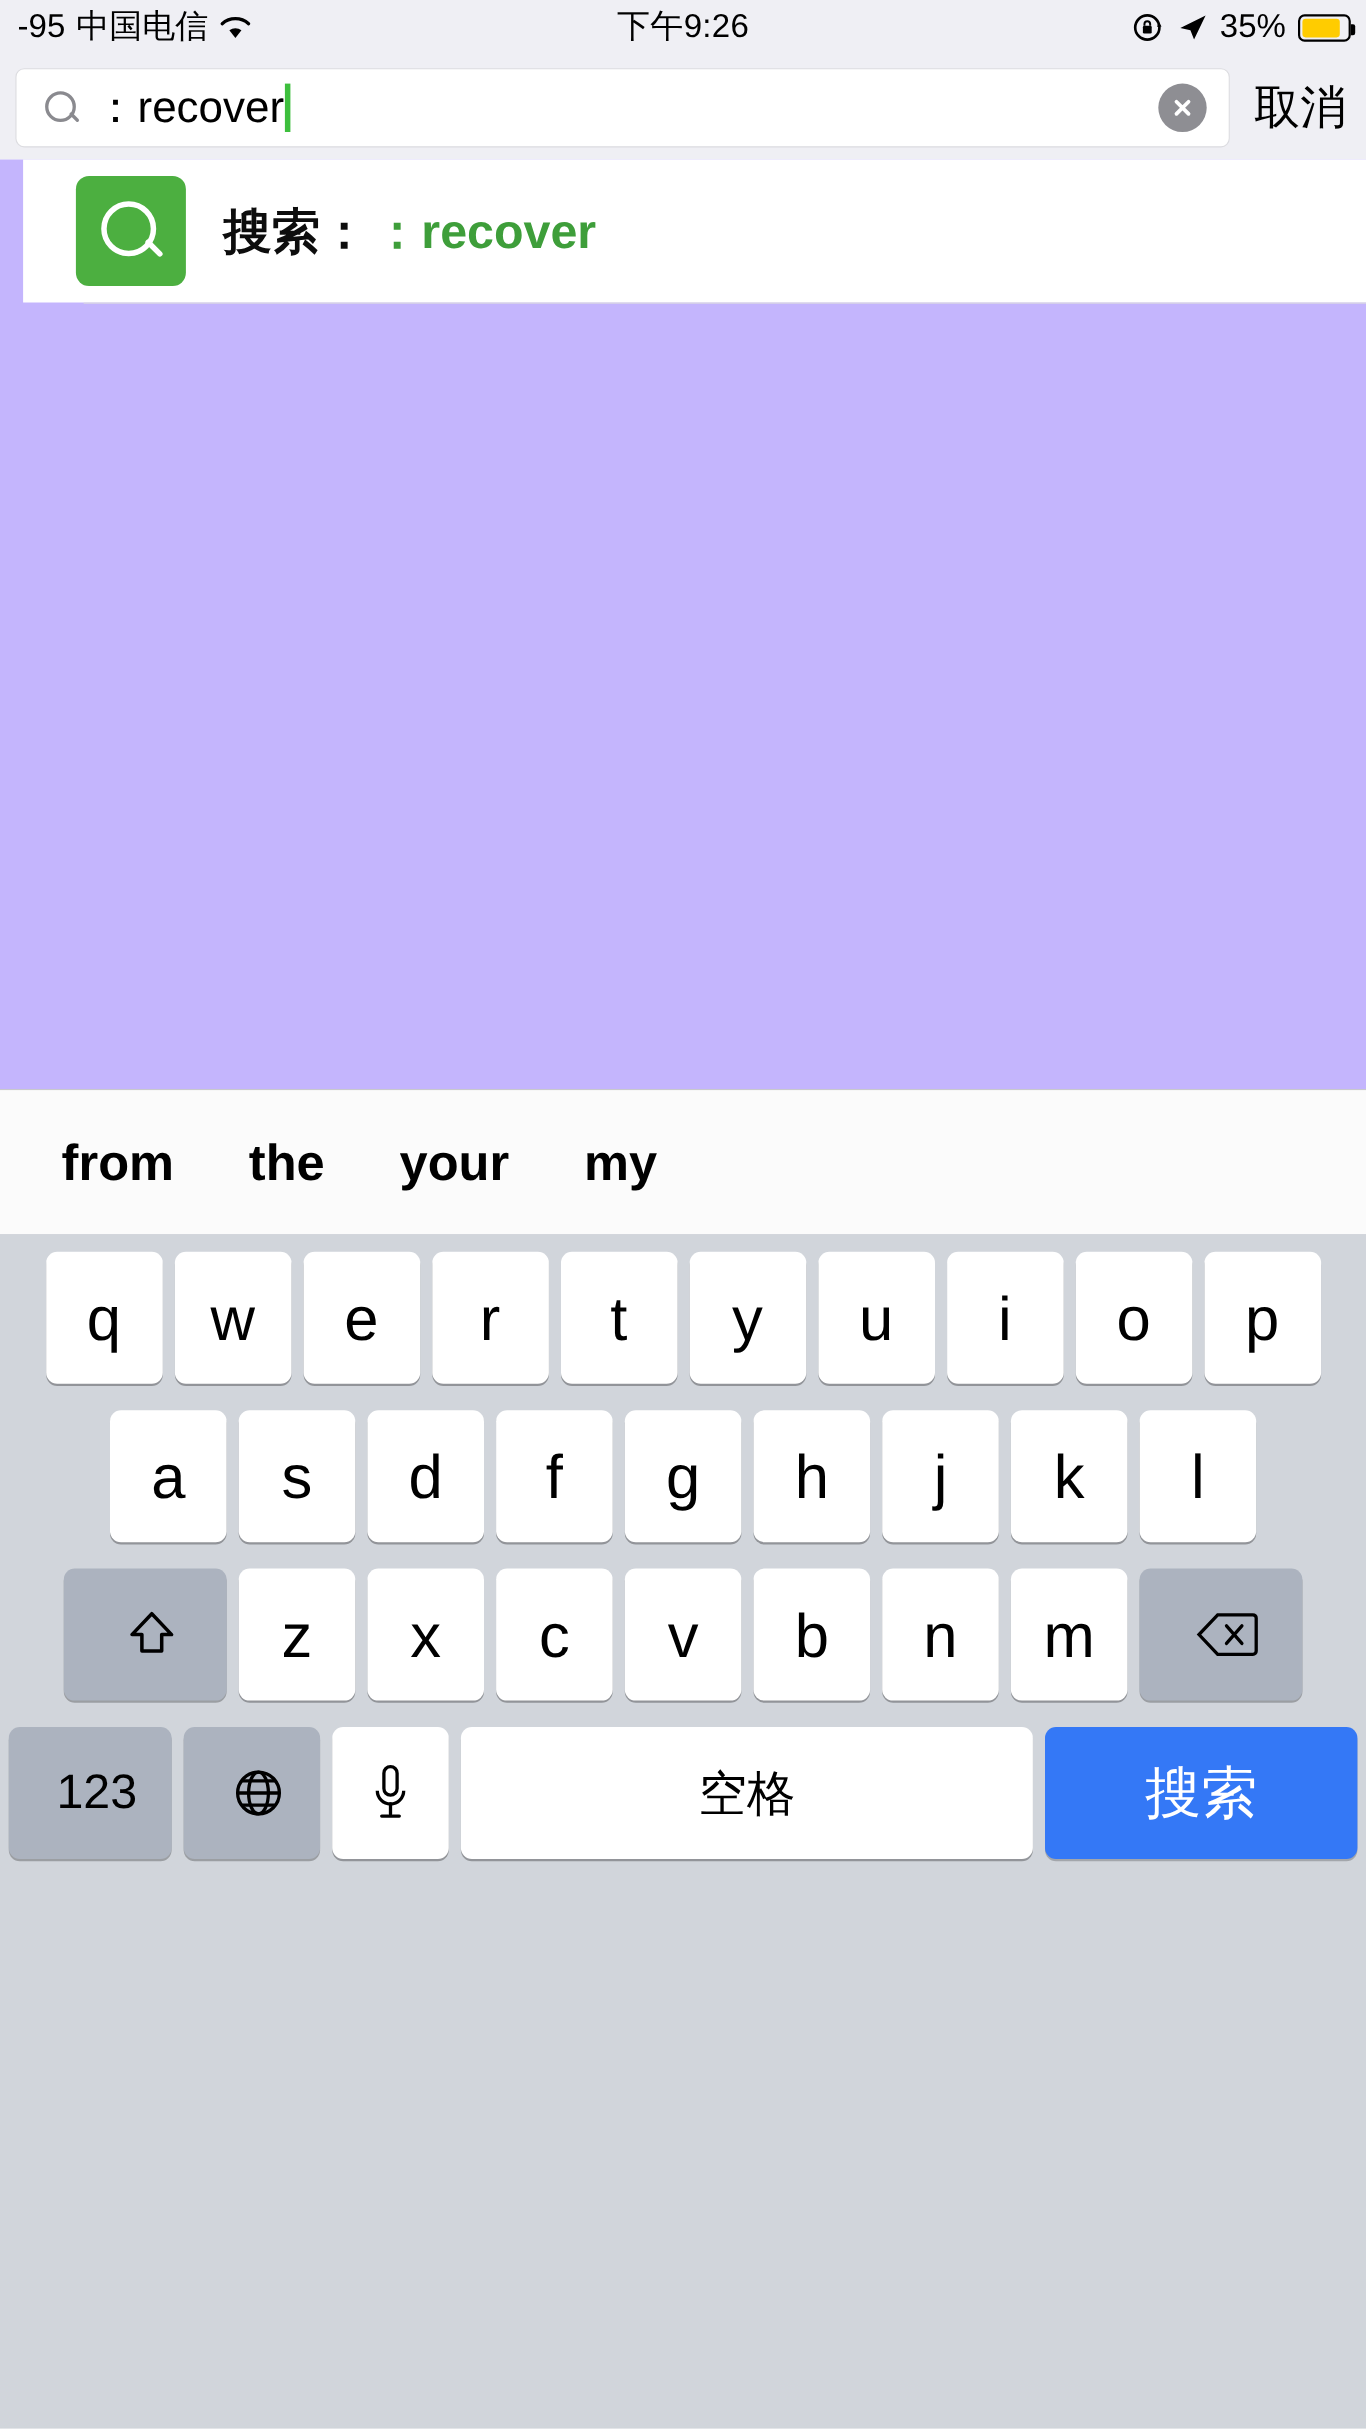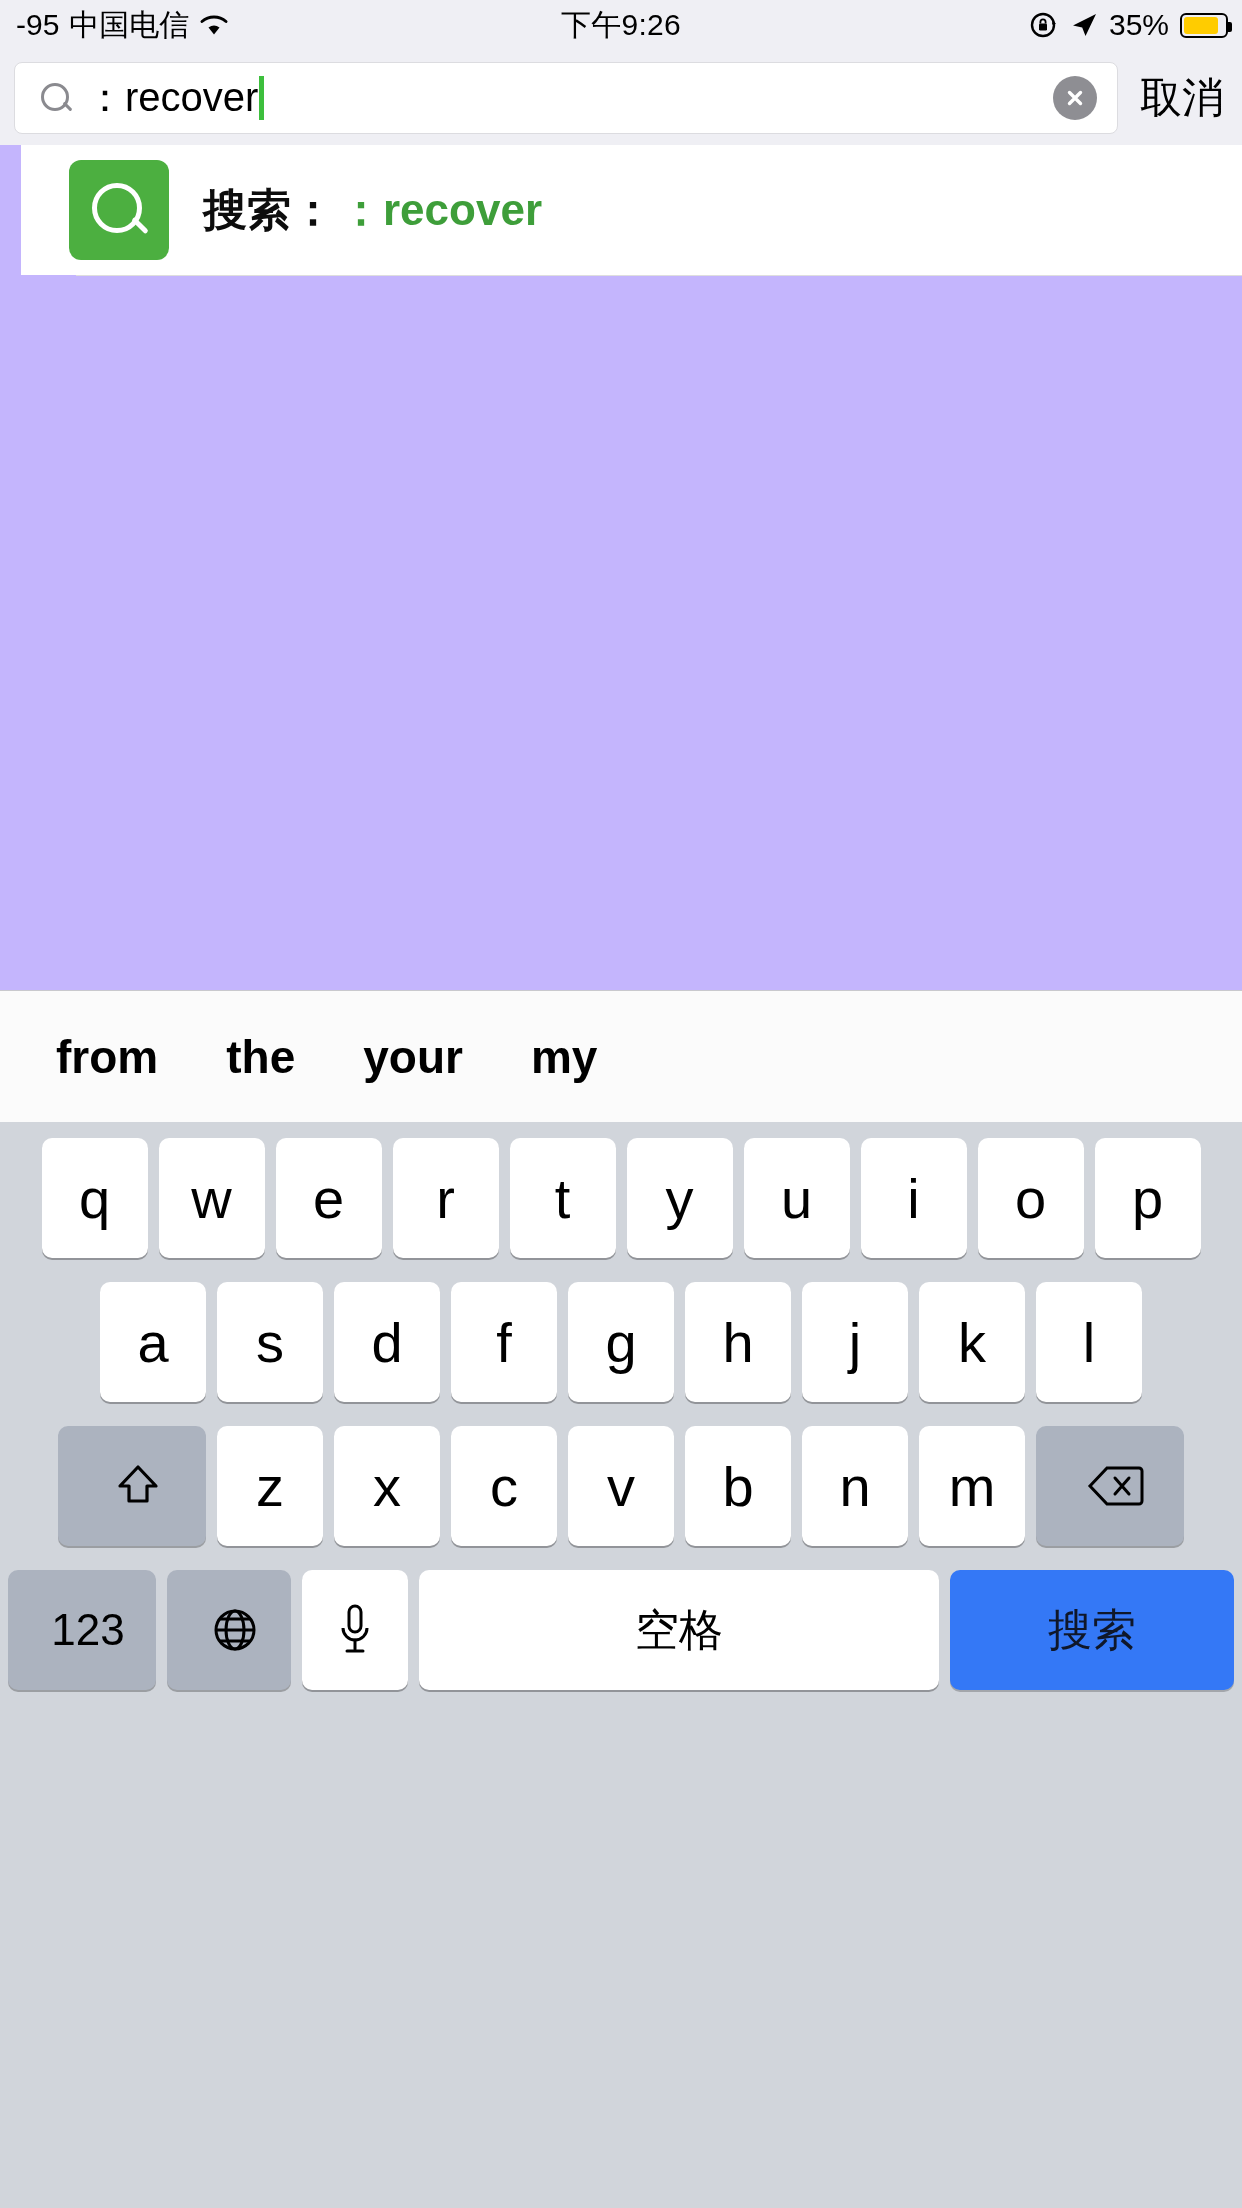--- a/index.html
+++ b/index.html
@@ -197,21 +197,21 @@
   .key.gray {
     background: #ACB3BF; box-shadow: 0 2px 0 rgba(0,0,0,0.26); padding-left: 12px;
   }
   .key.shift { width: 148px; }
   .key.del { width: 148px; }
   .key.num { width: 148px; font-size: 44px; }
   .key.globe { width: 124px; }
   .key.mic { width: 106px; background: #fff; }
   .key.space { flex: 1; font-size: 44px; }
   .key.enter {
-    width: 284px; background: #3478F6; color: #0f172a; font-size: 44px;
+    width: 284px; background: #3478F6; color: #ffffff; font-size: 51px;
     box-shadow: 0 2px 0 rgba(0,0,0,0.22);
   }
   .icon-svg { display: block; }
 </style>
 </head>
 <body>
 
 <div id="screen">
 
   <div class="status-bar">

